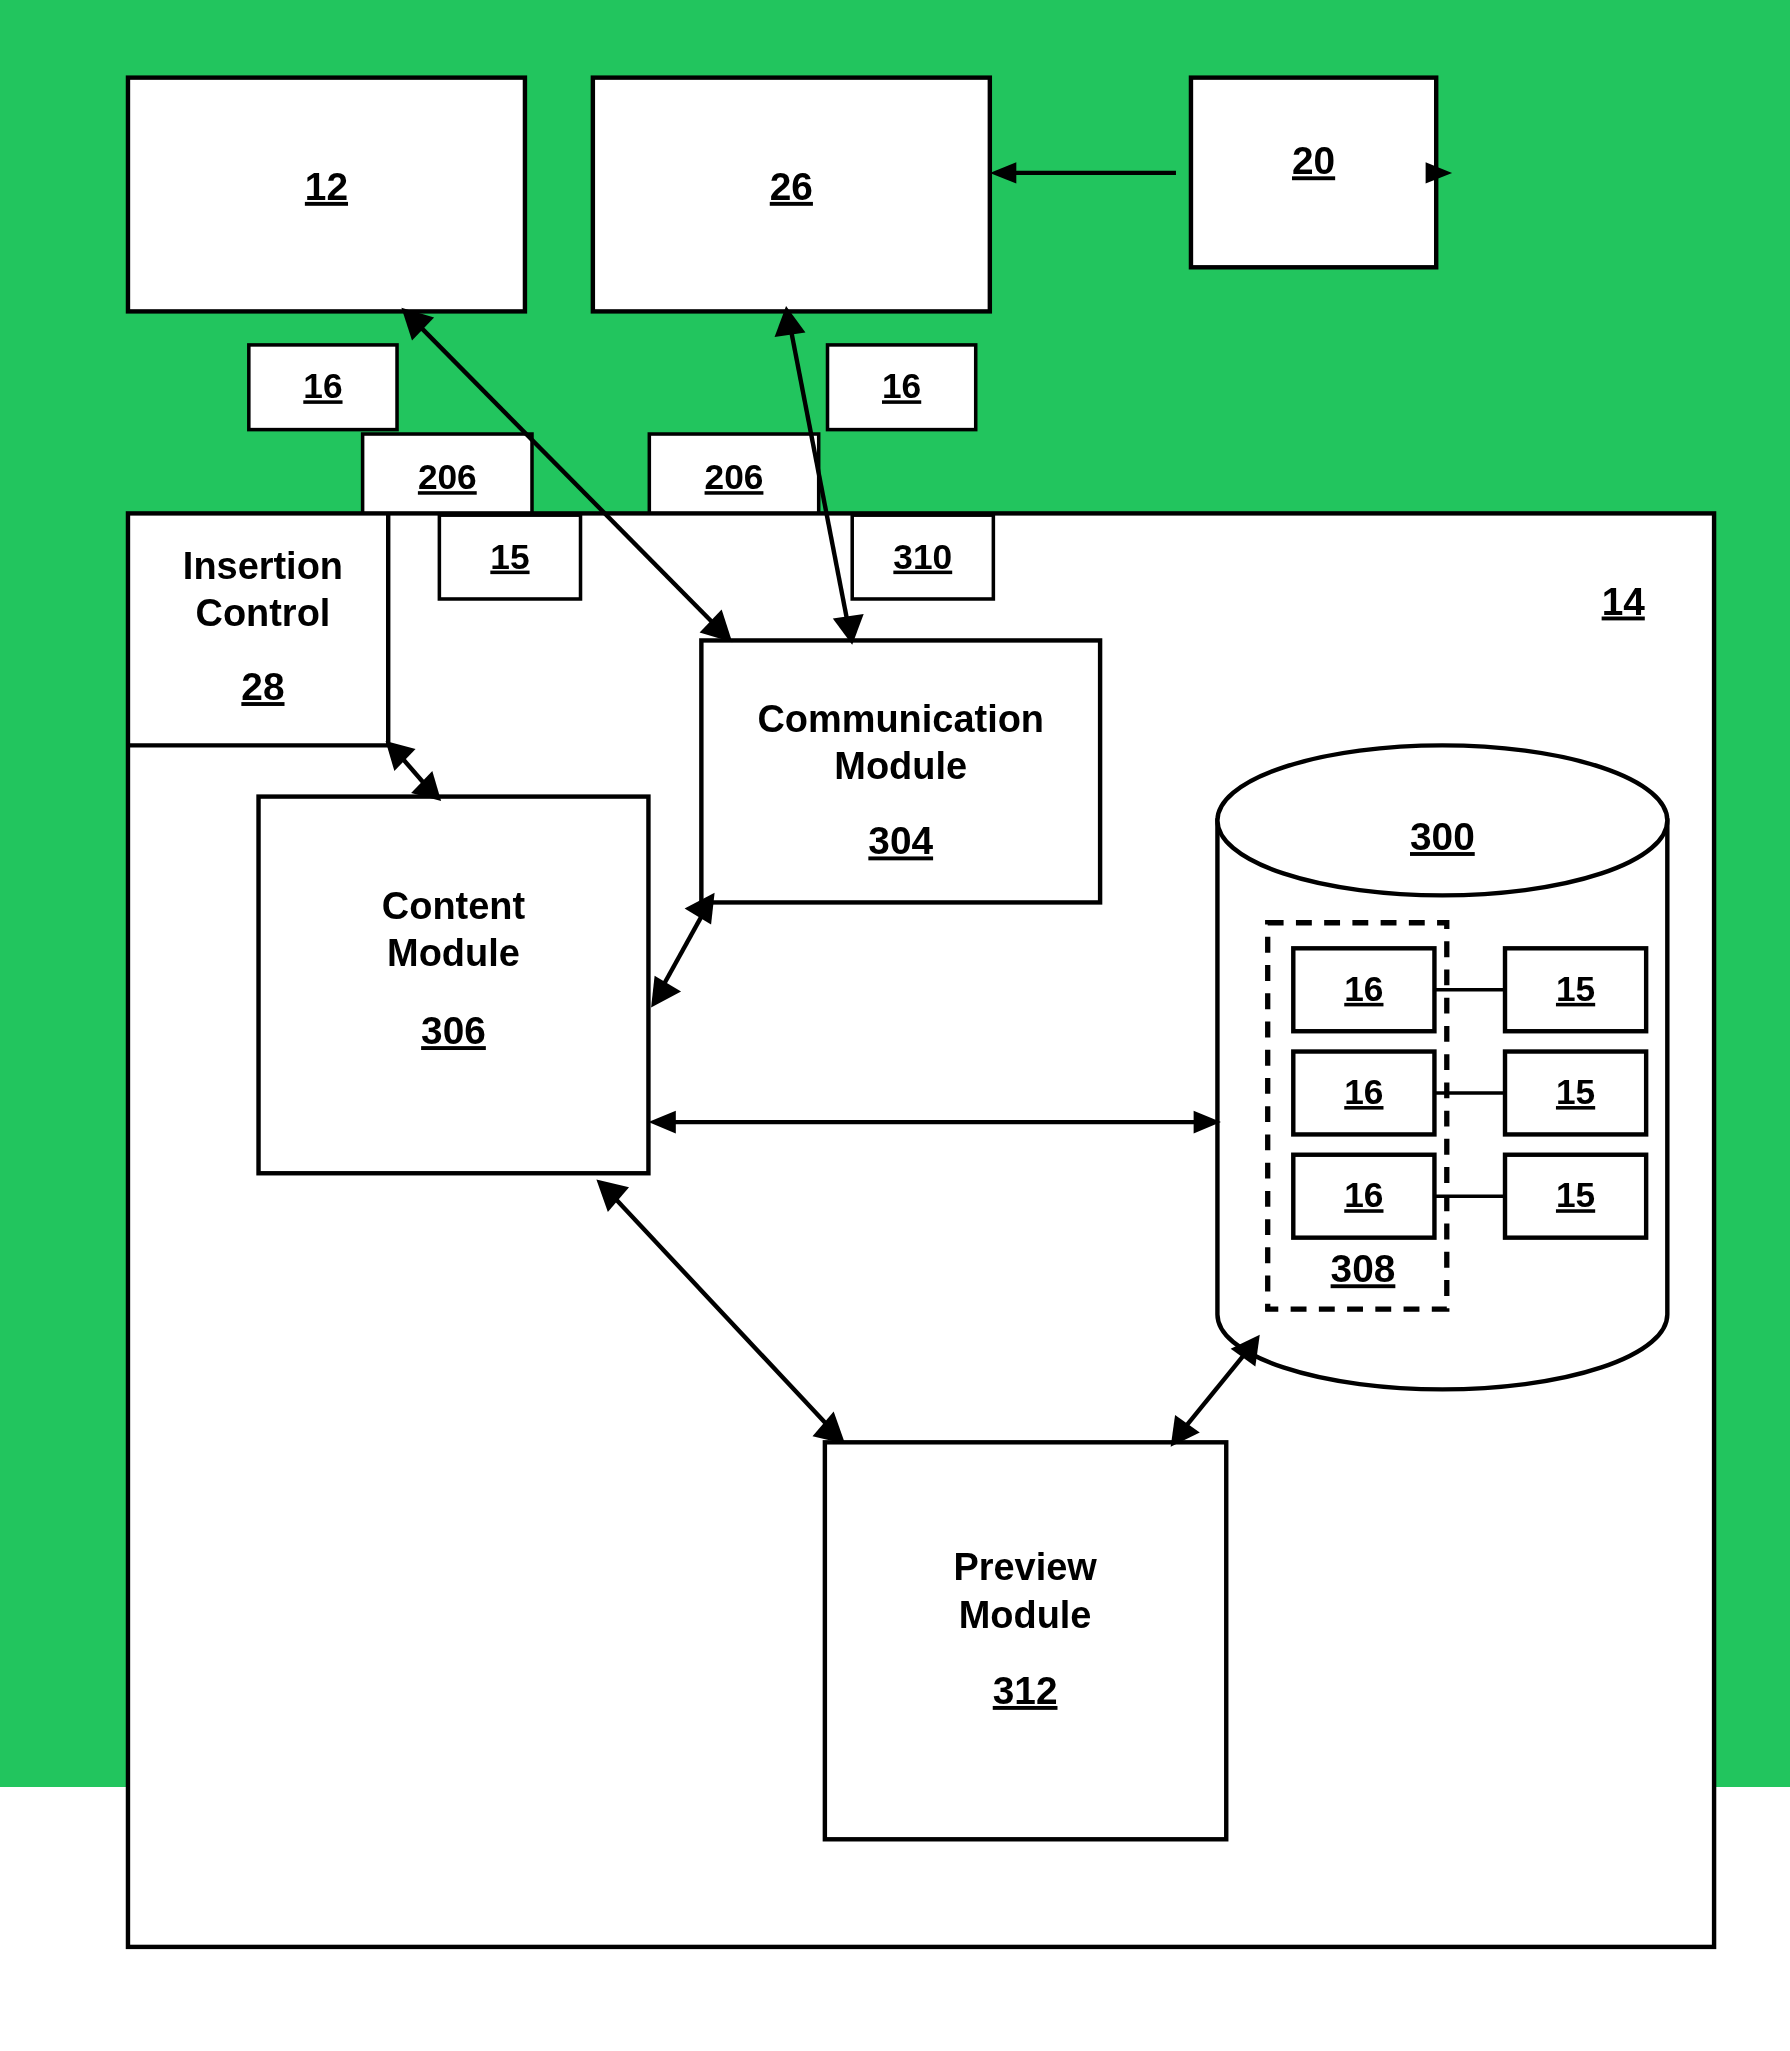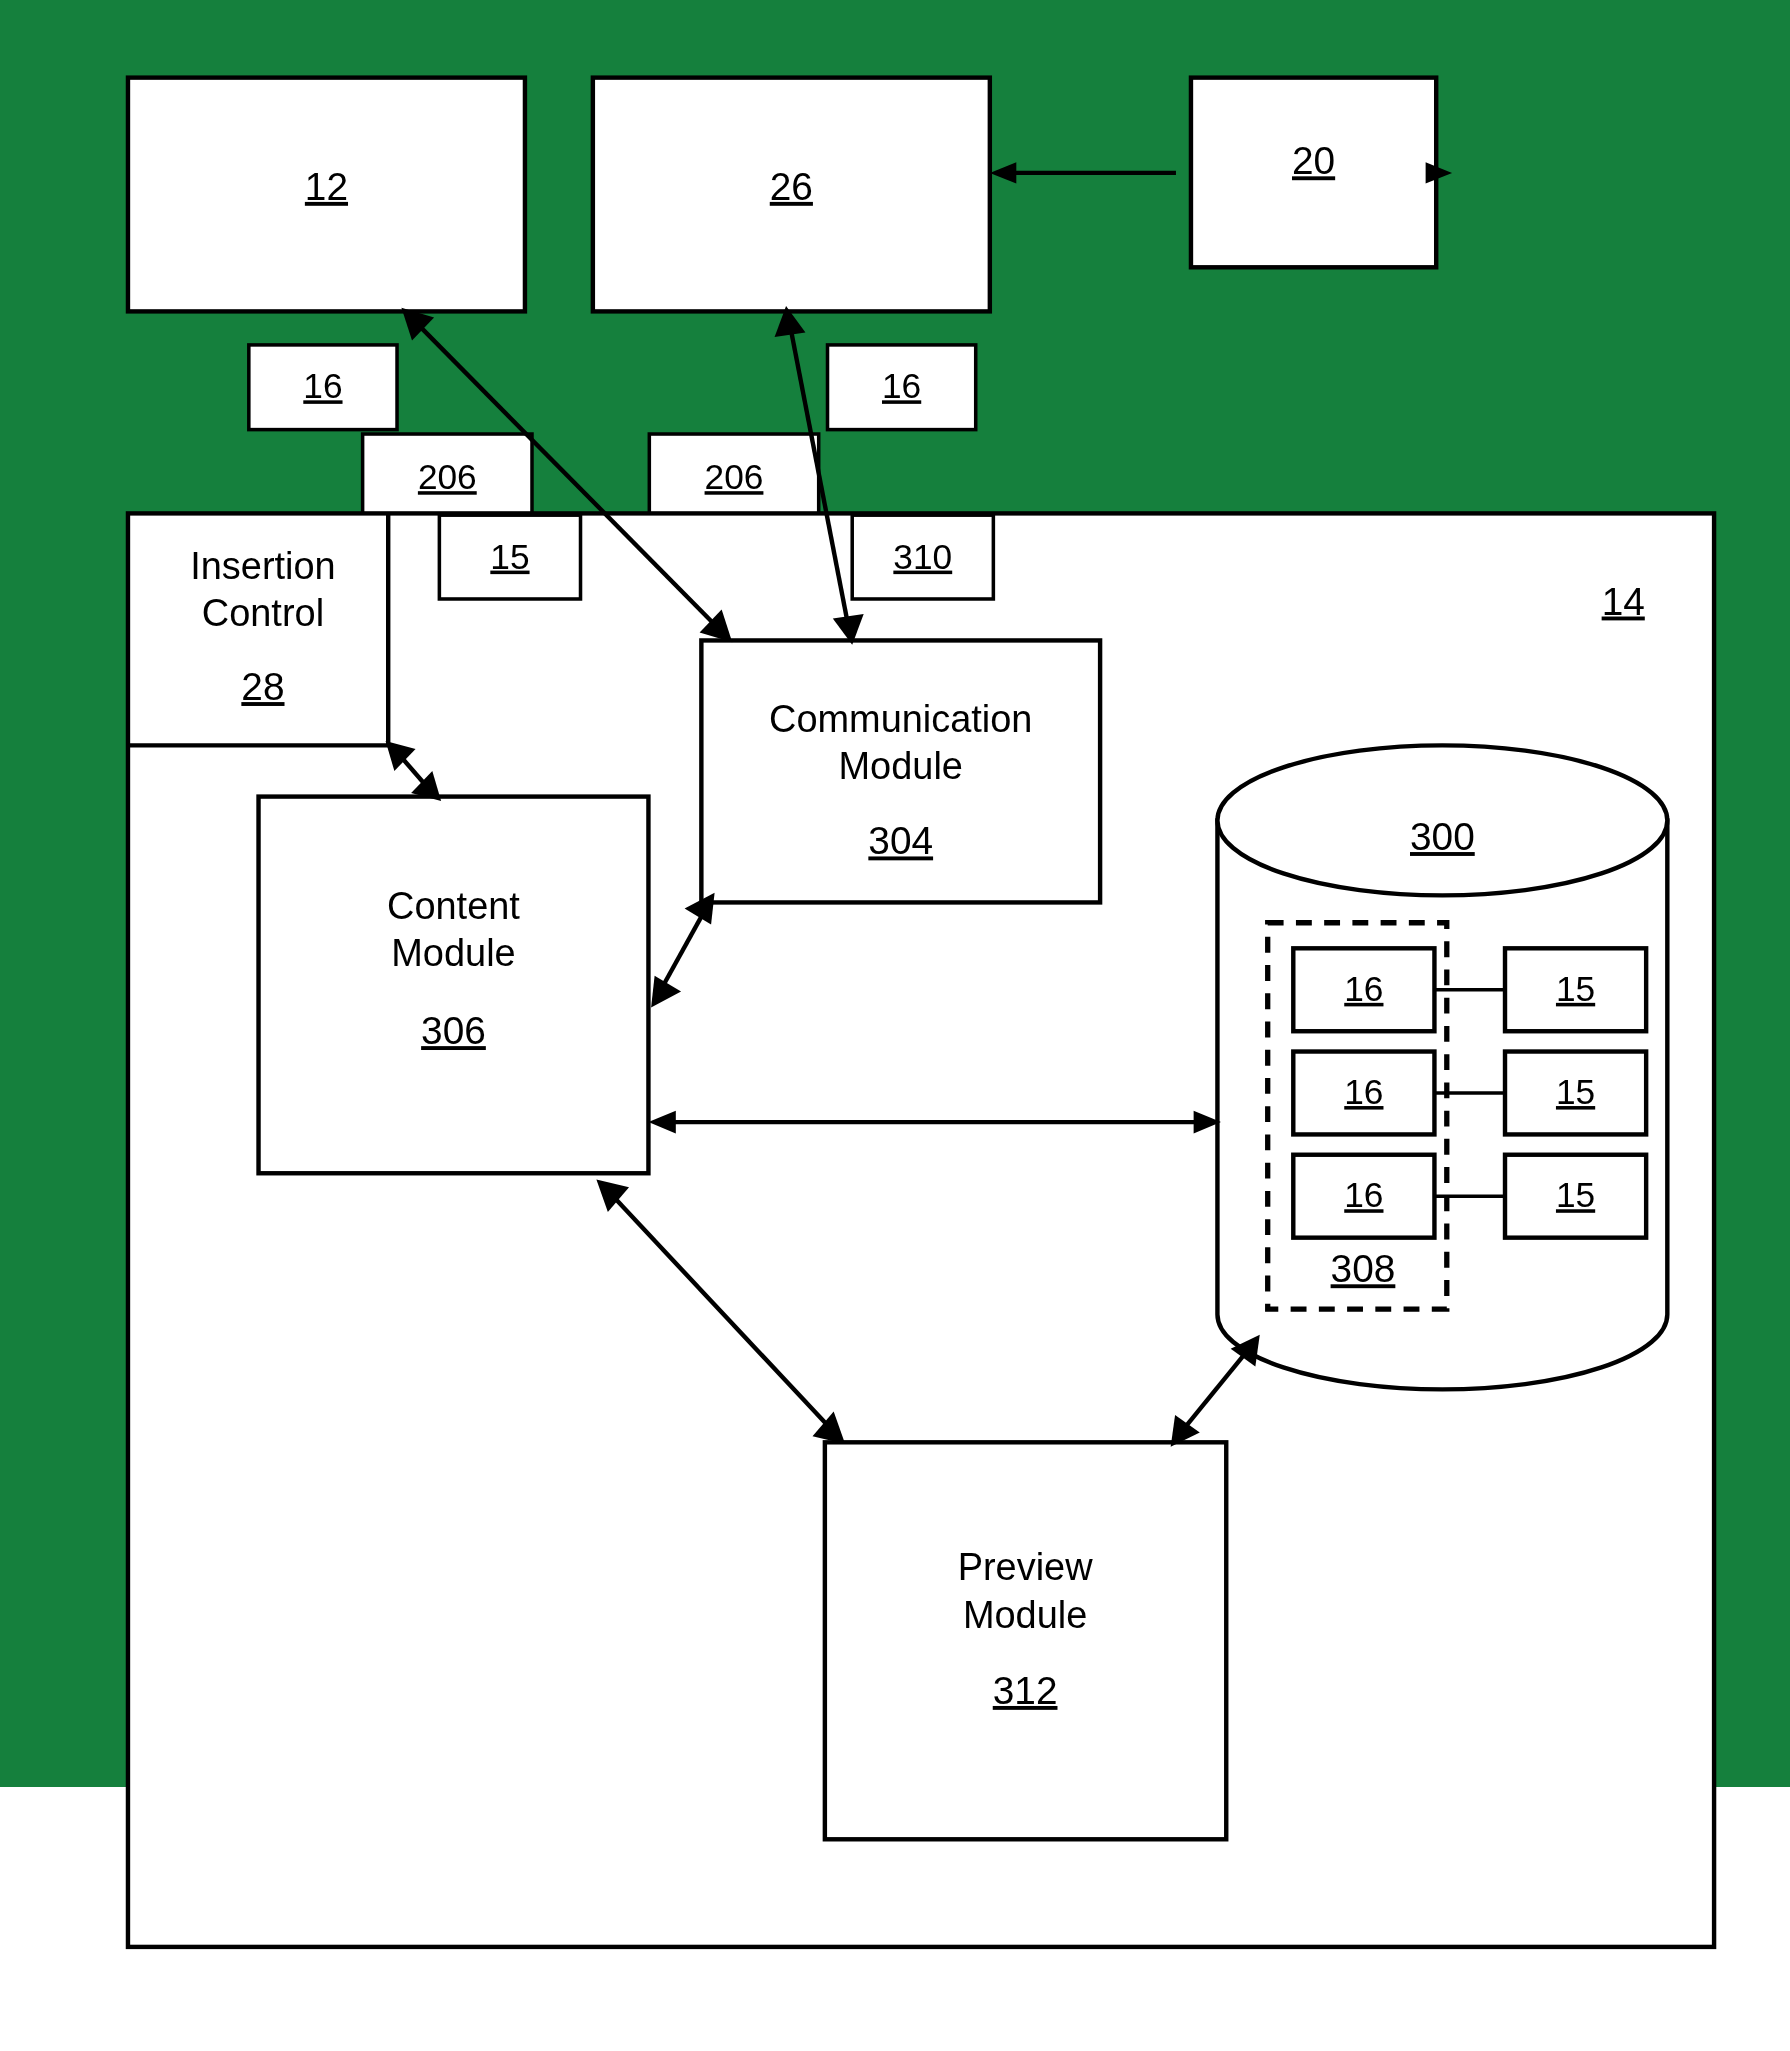--- a/index.html
+++ b/index.html
@@ -11,21 +11,22 @@
   body {
     width: 1790px;
     height: 2051px;
     font-family: "Liberation Sans", sans-serif;
     overflow: hidden;
   }
   #figure-root {
     position: relative;
     width: 1790px;
     height: 1787px;
-    background: #15803d;
+    background: #22c55e;
+    font-weight: bold;
   }
   svg#figure-svg {
     position: absolute;
     top: 0;
     left: 0;
     width: 1790px;
     height: 2051px;
   }
   .box-shape {
     fill: #ffffff;

